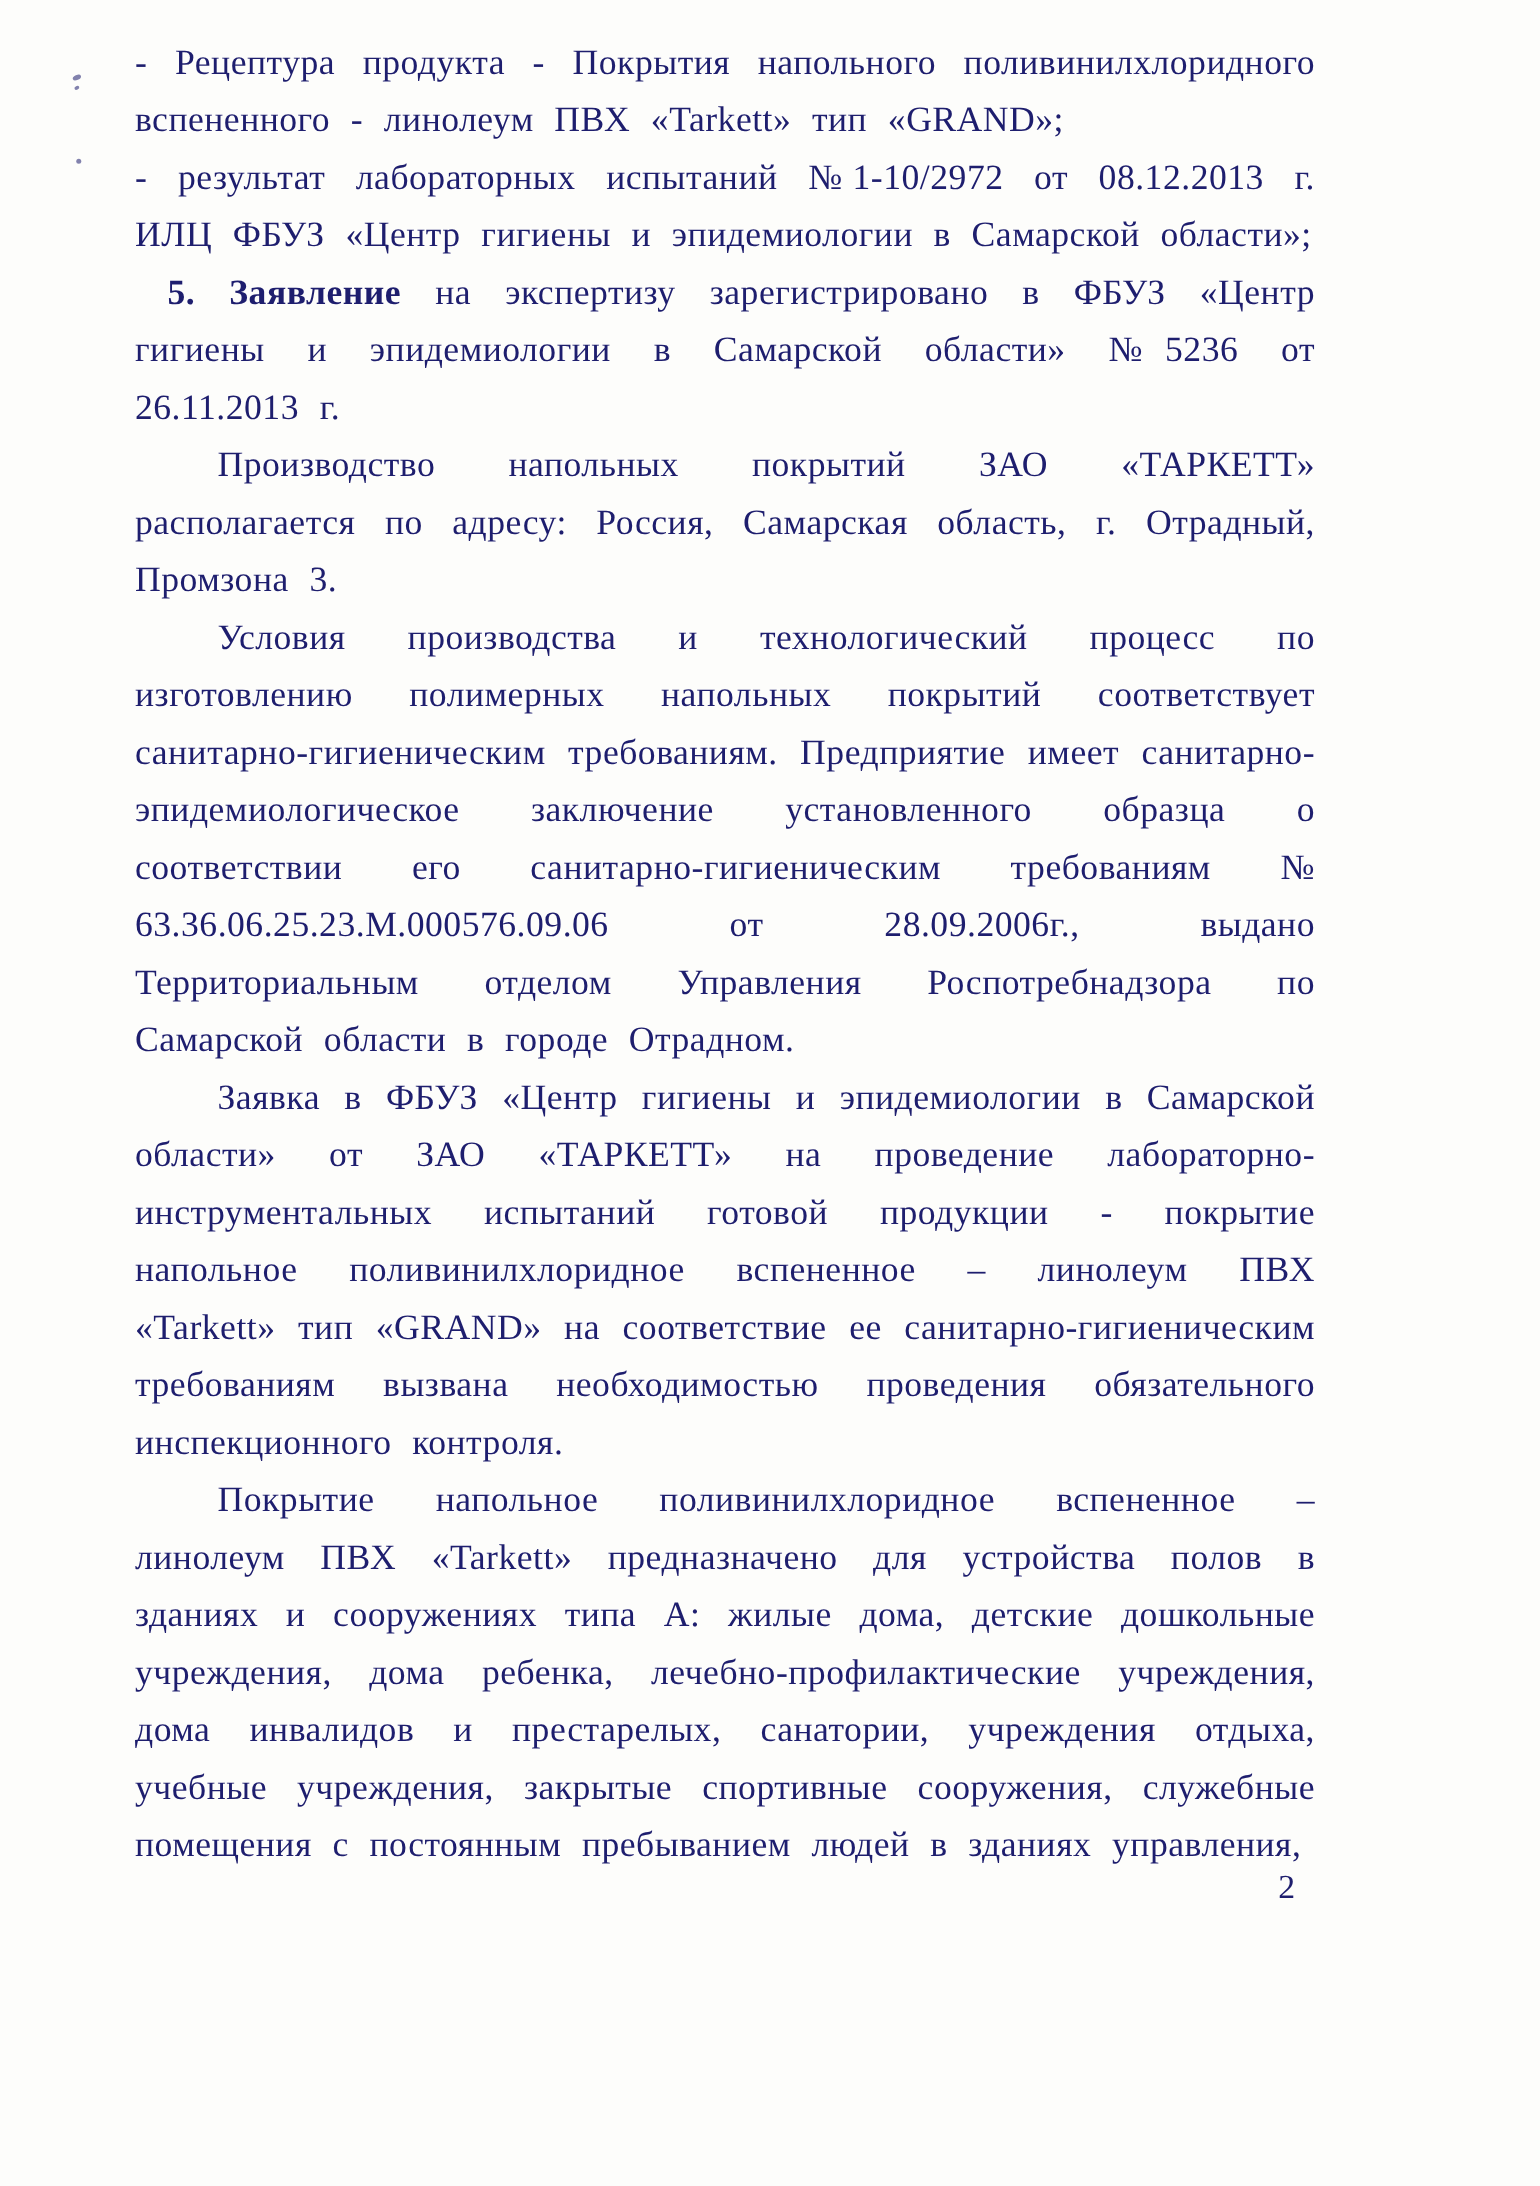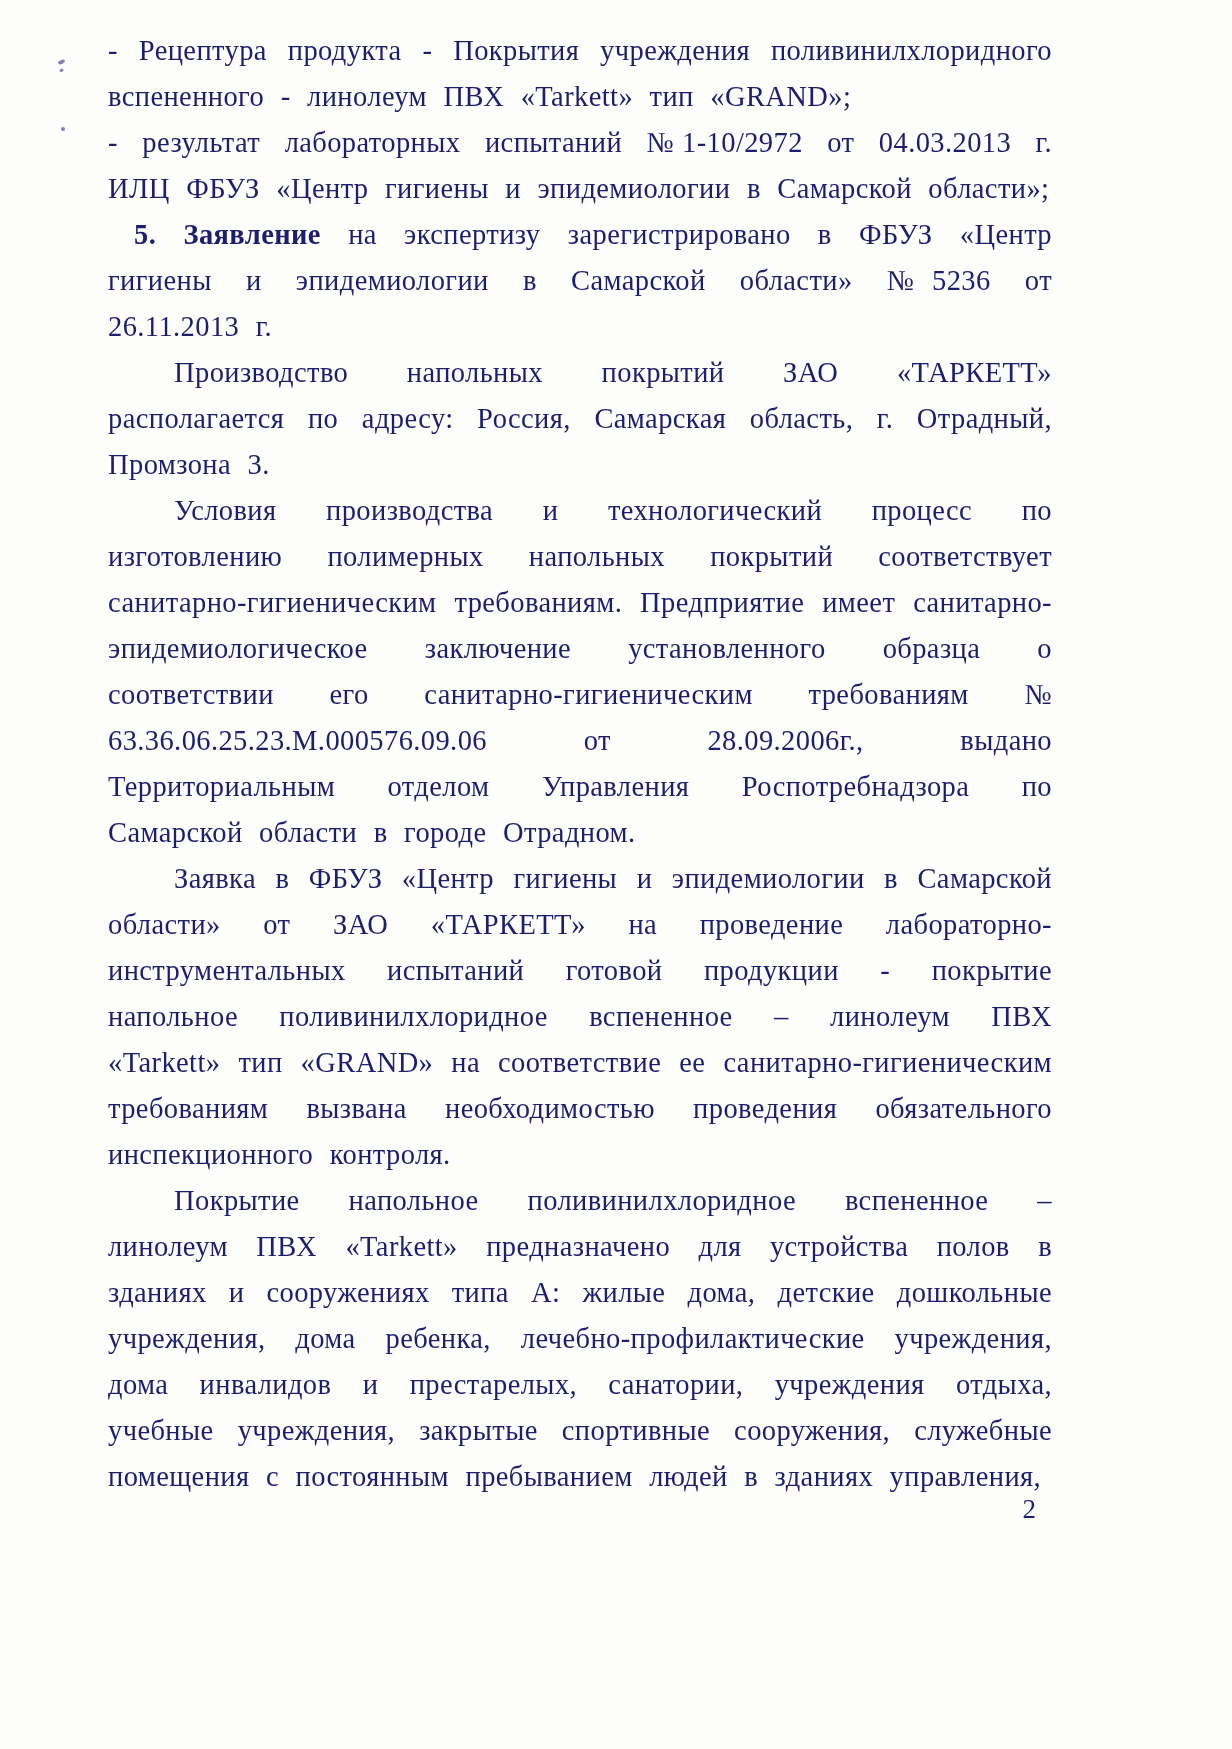--- a/index.html
+++ b/index.html
@@ -66,24 +66,24 @@
 </head>
 <body>
 
 <div class="page">
 
   <span class="artifact a1"></span>
   <span class="artifact a2"></span>
 
   <div class="content">
 
-    <p>- Рецептура продукта - Покрытия учреждения поливинилхлоридного вспененного - линолеум ПВХ «Tarkett» тип «GRAND»;</p>
+    <p>- Рецептура продукта - Покрытия напольного поливинилхлоридного вспененного - линолеум ПВХ «Tarkett» тип «GRAND»;</p>
 
 
-    <p>- результат лабораторных испытаний №1-10/2972 от 04.03.2013 г. ИЛЦ ФБУЗ «Центр гигиены и эпидемиологии в Самарской области»;</p>
+    <p>- результат лабораторных испытаний №1-10/2972 от 08.12.2013 г. ИЛЦ ФБУЗ «Центр гигиены и эпидемиологии в Самарской области»;</p>
 
 
     <p class="p5"><span class="bold">5. Заявление</span><span> на экспертизу зарегистрировано в ФБУЗ «Центр гигиены и эпидемиологии в Самарской области» №5236 от 26.11.2013 г.</span></p>
 
 
     <p class="indent">Производство напольных покрытий ЗАО «ТАРКЕТТ» располагается по адресу: Россия, Самарская область, г. Отрадный, Промзона 3.</p>
 
     <p class="indent">Условия производства и технологический процесс по изготовлению полимерных напольных покрытий соответствует санитарно-гигиеническим требованиям. Предприятие имеет санитарно-эпидемиологическое заключение установленного образца о соответствии его санитарно-гигиеническим требованиям № 63.36.06.25.23.М.000576.09.06 от 28.09.2006г., выдано Территориальным отделом Управления Роспотребнадзора по Самарской области в городе Отрадном.</p>
 
     <p class="indent">Заявка в ФБУЗ «Центр гигиены и эпидемиологии в Самарской области» от ЗАО «ТАРКЕТТ» на проведение лабораторно-инструментальных испытаний готовой продукции - покрытие напольное поливинилхлоридное вспененное – линолеум ПВХ «Tarkett» тип «GRAND» на соответствие ее санитарно-гигиеническим требованиям вызвана необходимостью проведения обязательного инспекционного контроля.</p>

